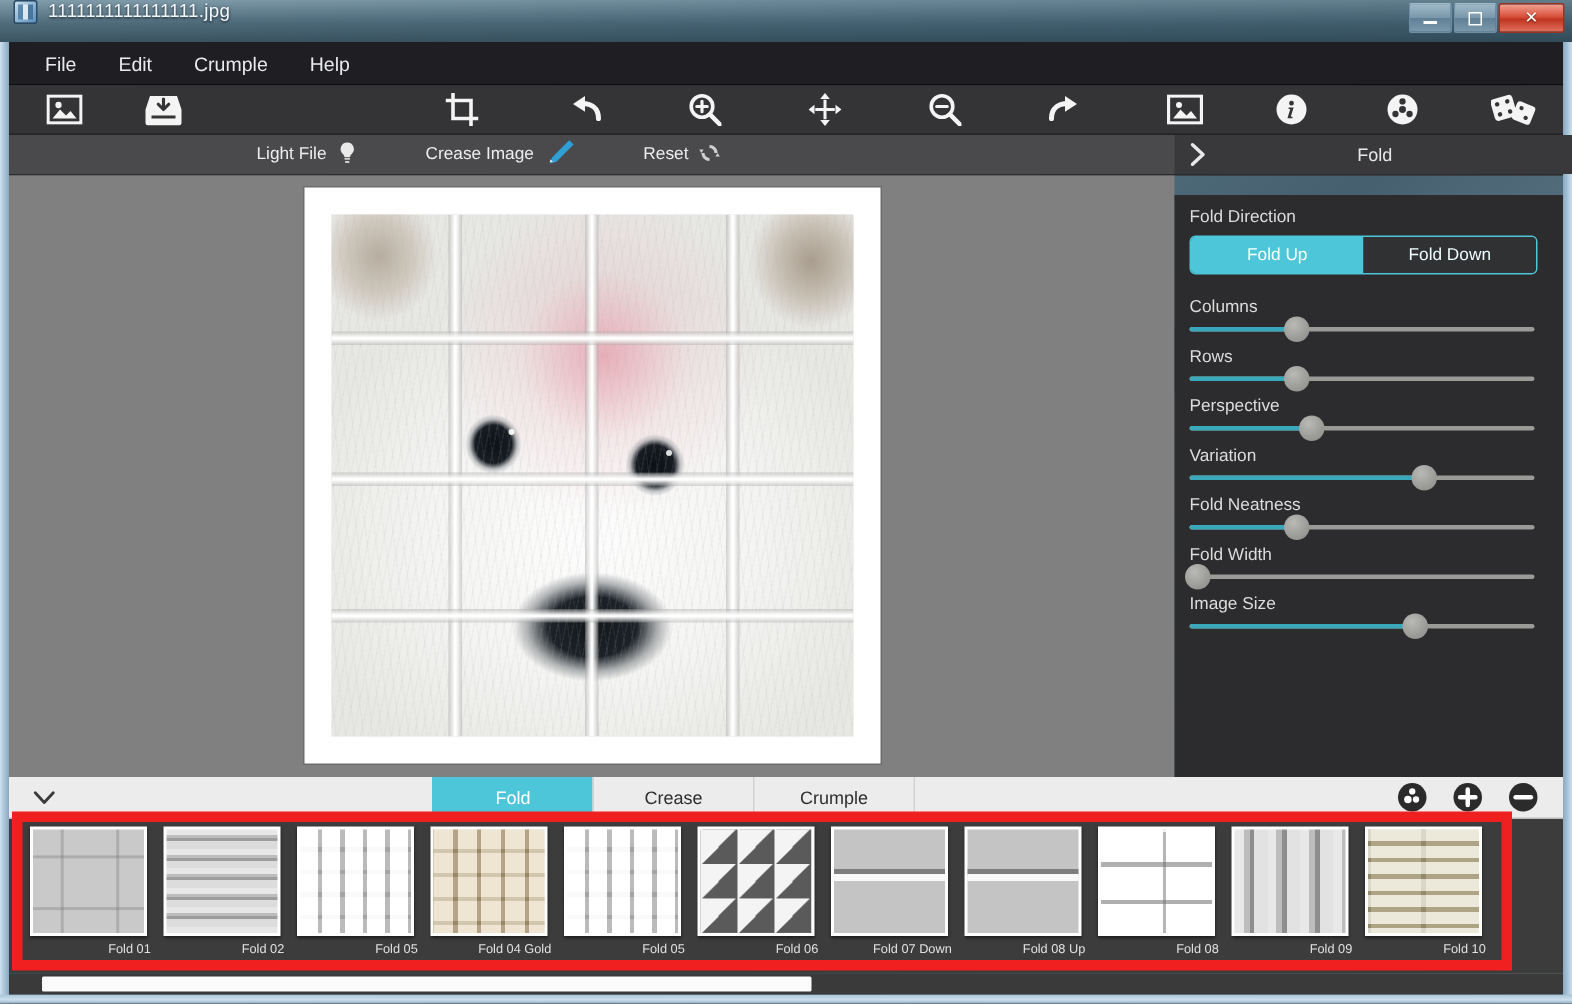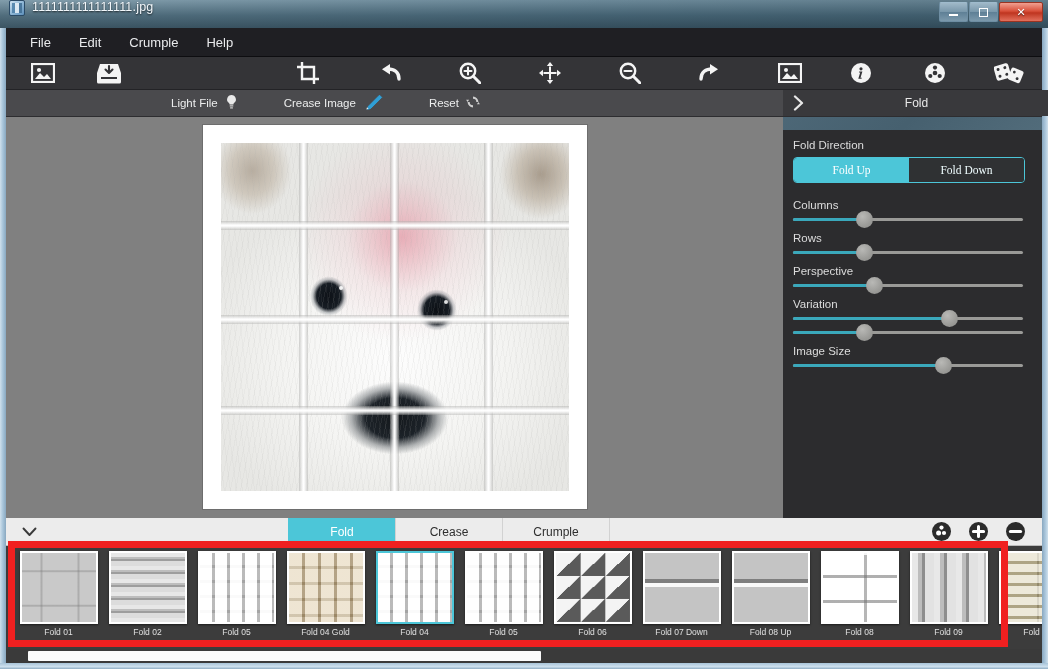--- a/index.html
+++ b/index.html
@@ -155,21 +155,21 @@
   
   .rpanel {
     position: absolute; left: 783px; top: 130px; width: 259px; height: 401px;
     background: #2c2c2e;
     padding: 9px 14px 0 10px;
     overflow: hidden;
   }
   .rp-label { font-size: 11.5px; color: #dcdcdc; margin-bottom: 6px; }
   .seg {
     display: flex; width: 232px; height: 26px; border-radius: 4px; overflow: hidden;
-    border: 1px solid #4cc6d8; margin-bottom: 16px; font-family: Liberation Serif, serif;
+    border: 1px solid #4cc6d8; margin-bottom: 16px;
   }
   .seg > div {
     flex: 1; display: flex; align-items: center; justify-content: center;
     font-size: 11.5px; color: #f0fdff; background: #2f3133;
   }
   .seg > div.on { background: #4cc6d8; color: #ffffff; }
 
   .slider-grp { margin-bottom: 11px; }
   .slider-grp .rp-label { margin-bottom: 7px; }
   .track {
@@ -208,21 +208,21 @@
     width: 81px; flex: none; margin-right: 8px; margin-top: 5px;
     display: flex; flex-direction: column; align-items: center;
   }
   .thumb .sw {
     width: 78px; height: 73px; background: #fff; padding: 2px;
     box-shadow: 0 1px 2px rgba(0,0,0,.55);
   }
   .thumb.sel .sw { padding: 0; border: 2px solid #4cc6d8; }
   .thumb .inner { width: 100%; height: 100%; }
   .thumb .cap {
-    font-size: 8.5px; color: #e0e0e0; margin-top: 4px; text-align: center;
+    font-size: 8.5px; color: #e0e0e0; margin-top: 4px; text-align: right;
     line-height: 1.15; width: 84px; white-space: pre-line;
   }
 
   
   .p-grey { background:#c9c9c9; }
   .p2x2 { background-image:
       linear-gradient(90deg, rgba(120,120,120,.35) 0 2px, rgba(255,255,255,0) 2px),
       linear-gradient(180deg, rgba(120,120,120,.35) 0 2px, rgba(255,255,255,0) 2px);
       background-size: 50% 50%; background-position: center; }
   .p-rows { background-image: repeating-linear-gradient(180deg,#e7e7e7 0 4px,#bdbdbd 4px 6px,#9d9d9d 6px 8px,#dcdcdc 8px 13px); }
@@ -543,26 +543,34 @@
 
     <div class="slider-grp">
       <div class="rp-label">Variation</div>
       <div class="track">
         <div class="fill" style="width:68%"></div>
         <div class="knob" style="left:68%"></div>
       </div>
     </div>
 
     <div class="slider-grp">
+      <div class="rp-label">Fold Neatness</div>
       <div class="track">
         <div class="fill" style="width:31%"></div>
         <div class="knob" style="left:31%"></div>
       </div>
     </div>
 
+    <div class="slider-grp">
+      <div class="rp-label">Fold Width</div>
+      <div class="track">
+        <div class="fill" style="width:2%"></div>
+        <div class="knob" style="left:2%"></div>
+      </div>
+    </div>
 
     <div class="slider-grp">
       <div class="rp-label">Image Size</div>
       <div class="track">
         <div class="fill" style="width:65%"></div>
         <div class="knob" style="left:65%"></div>
       </div>
     </div>
   </div>
 
@@ -619,26 +627,20 @@
           <div class="inner p-grid4"></div>
         </div>
         <div class="cap">Fold 05</div>
       </div>
     <div class="thumb">
         <div class="sw">
           <div class="inner p-gold"></div>
         </div>
         <div class="cap">Fold 04 Gold</div>
       </div>
-    <div class="thumb sel">
-        <div class="sw">
-          <div class="inner p-grid4"></div>
-        </div>
-        <div class="cap">Fold 04</div>
-      </div>
     <div class="thumb">
         <div class="sw">
           <div class="inner p-grid4"></div>
         </div>
         <div class="cap">Fold 05</div>
       </div>
     <div class="thumb">
         <div class="sw">
           <div class="inner p-check"></div>
         </div>

